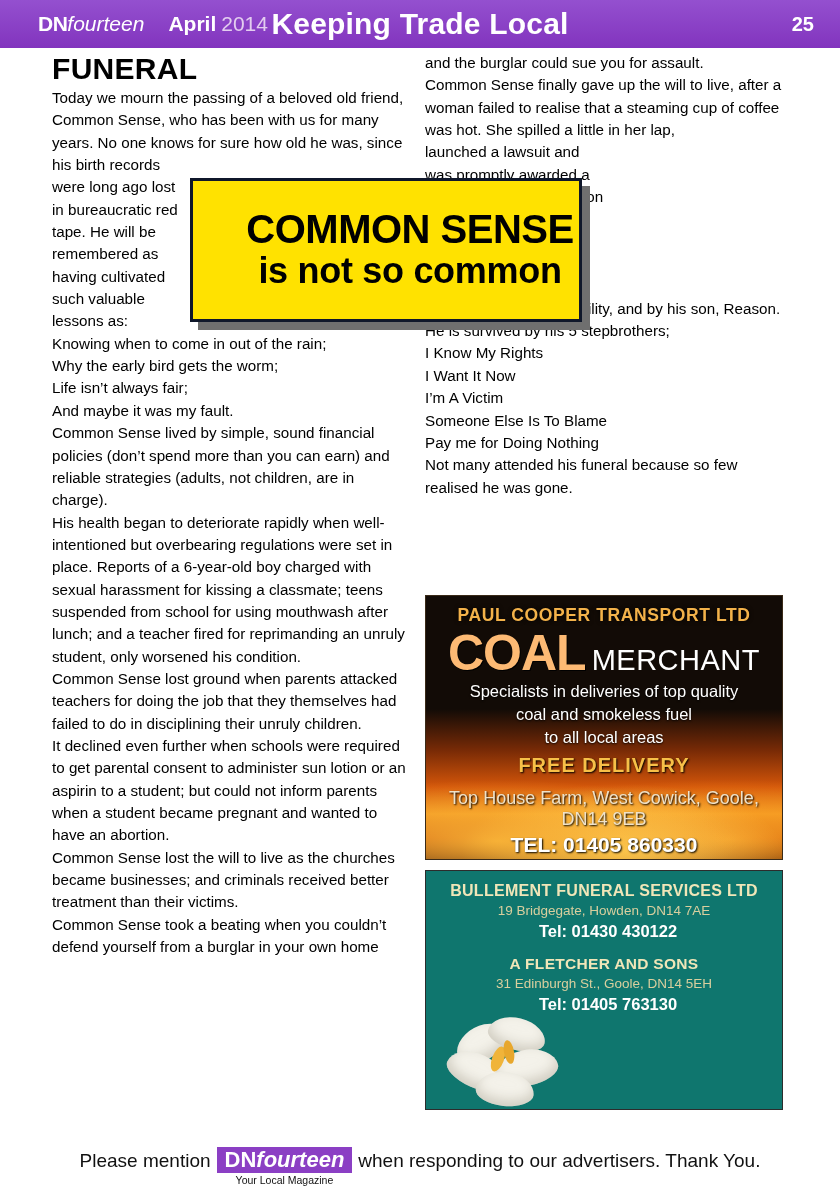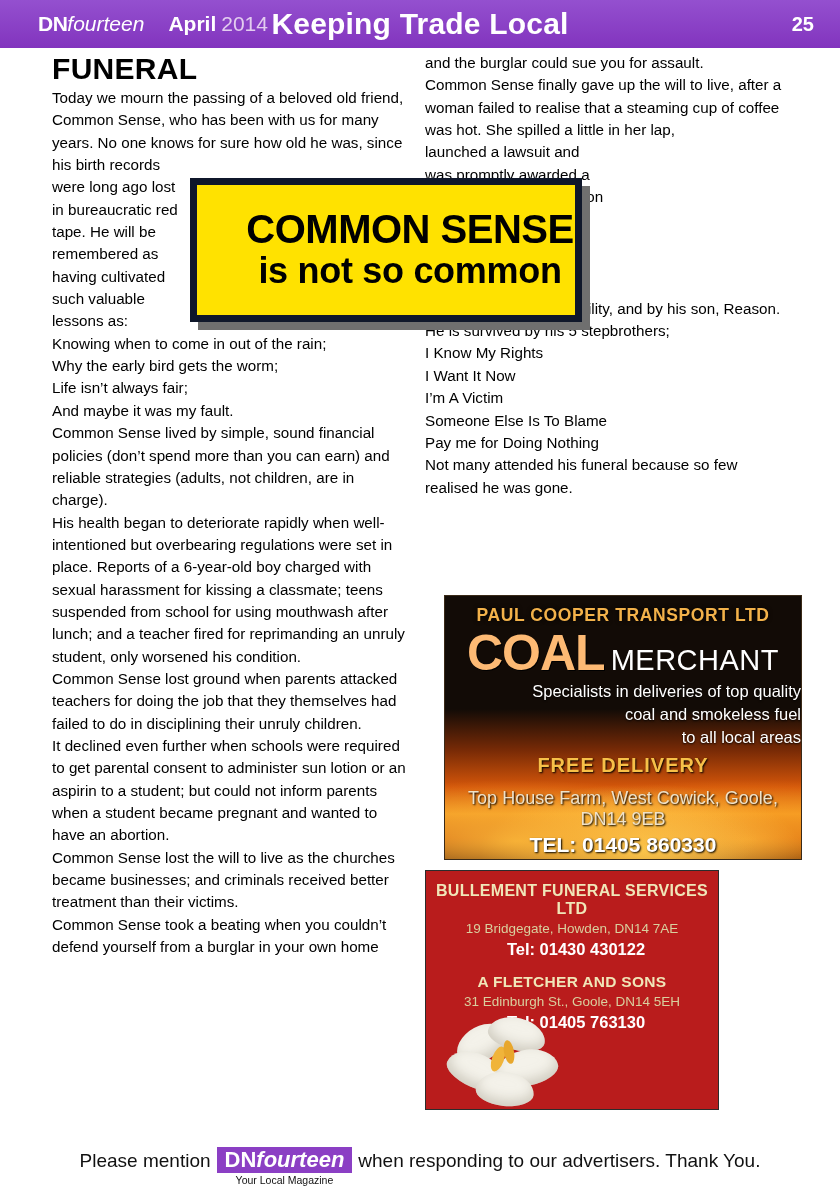--- a/index.html
+++ b/index.html
@@ -124,21 +124,21 @@
     height: 144px;
     background: #6f6f6f;
   }
   .cs-box {
     position: absolute;
     left: 0;
     top: 0;
     width: 392px;
     height: 144px;
     background: #ffe200;
-    border: 7px solid #0f172a;
+    border: 3px solid #0f172a;
     box-sizing: border-box;
     display: flex;
     flex-direction: column;
     align-items: center;
     justify-content: center;
     padding-left: 48px;
   }
   .cs-line1 {
     font-size: 40px;
     font-weight: bold;
@@ -165,21 +165,20 @@
   .ad-coal {
     position: absolute;
     left: 425px;
     top: 595px;
     width: 358px;
     height: 265px;
     background: #120b06;
     border: 1px solid #3a2a18;
     box-sizing: border-box;
     overflow: hidden;
-    margin-left: 19px;
   }
   .coal-fire {
     position: absolute;
     left: 0;
     bottom: 0;
     width: 100%;
     height: 150px;
     background: linear-gradient(180deg, rgba(20,10,4,0) 0%, #7a2b06 28%, #d4560a 52%, #f09320 70%, #c24a07 86%, #5d1e04 100%);
   }
   .coal-fire::after {
@@ -222,21 +221,20 @@
     color: #ffffff;
     letter-spacing: 0.5px;
     margin-left: 6px;
   }
   .coal-spec {
     font-size: 16.5px;
     color: #ffffff;
     line-height: 1.16;
     margin-top: 4px;
     text-shadow: 0 1px 2px rgba(0,0,0,0.9);
-    text-align: right;
   }
   .coal-free {
     font-size: 20px;
     font-weight: bold;
     color: #f7c048;
     letter-spacing: 1px;
     margin-top: 7px;
     text-shadow: 1px 1px 2px #000;
   }
   .coal-addr {
@@ -256,23 +254,23 @@
     font-size: 11.5px;
     color: #e8cfa0;
     margin-top: 5px;
     text-shadow: 1px 1px 2px #000;
   }
 
   .ad-funeral {
     position: absolute;
     left: 425px;
     top: 870px;
-    width: 294px;
+    width: 358px;
     height: 240px;
-    background: #b91c1c;
+    background: #0f766e;
     border: 1px solid #2c2c2c;
     box-sizing: border-box;
     overflow: hidden;
     color: #fff;
     text-align: center;
   }
   .fun-name {
     font-size: 16px;
     font-weight: bold;
     color: #f0e6b8;

